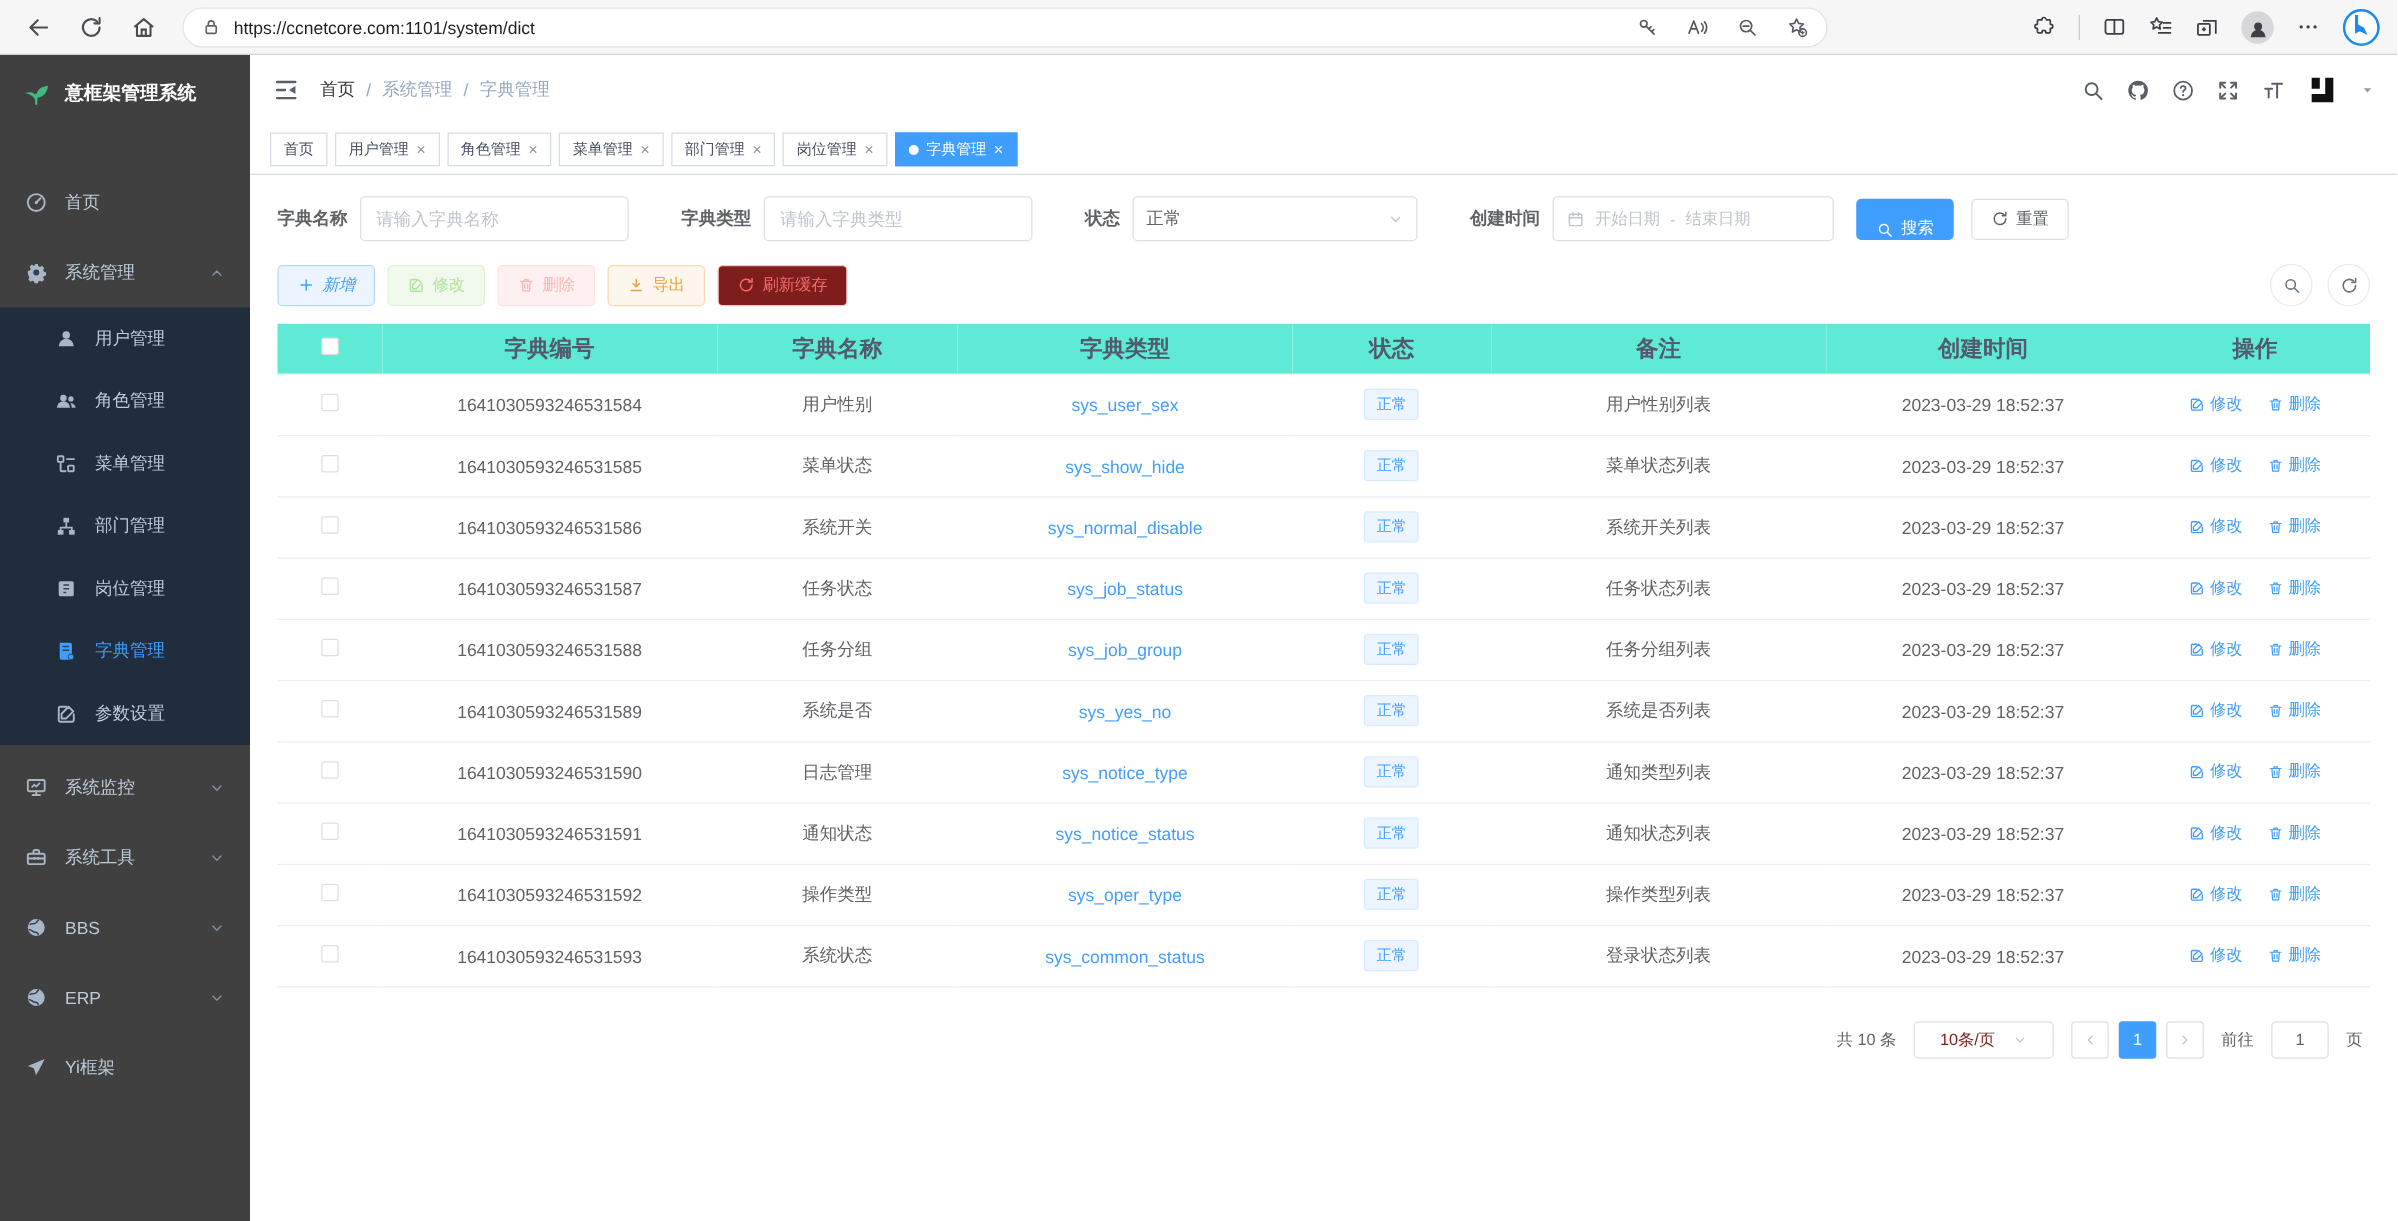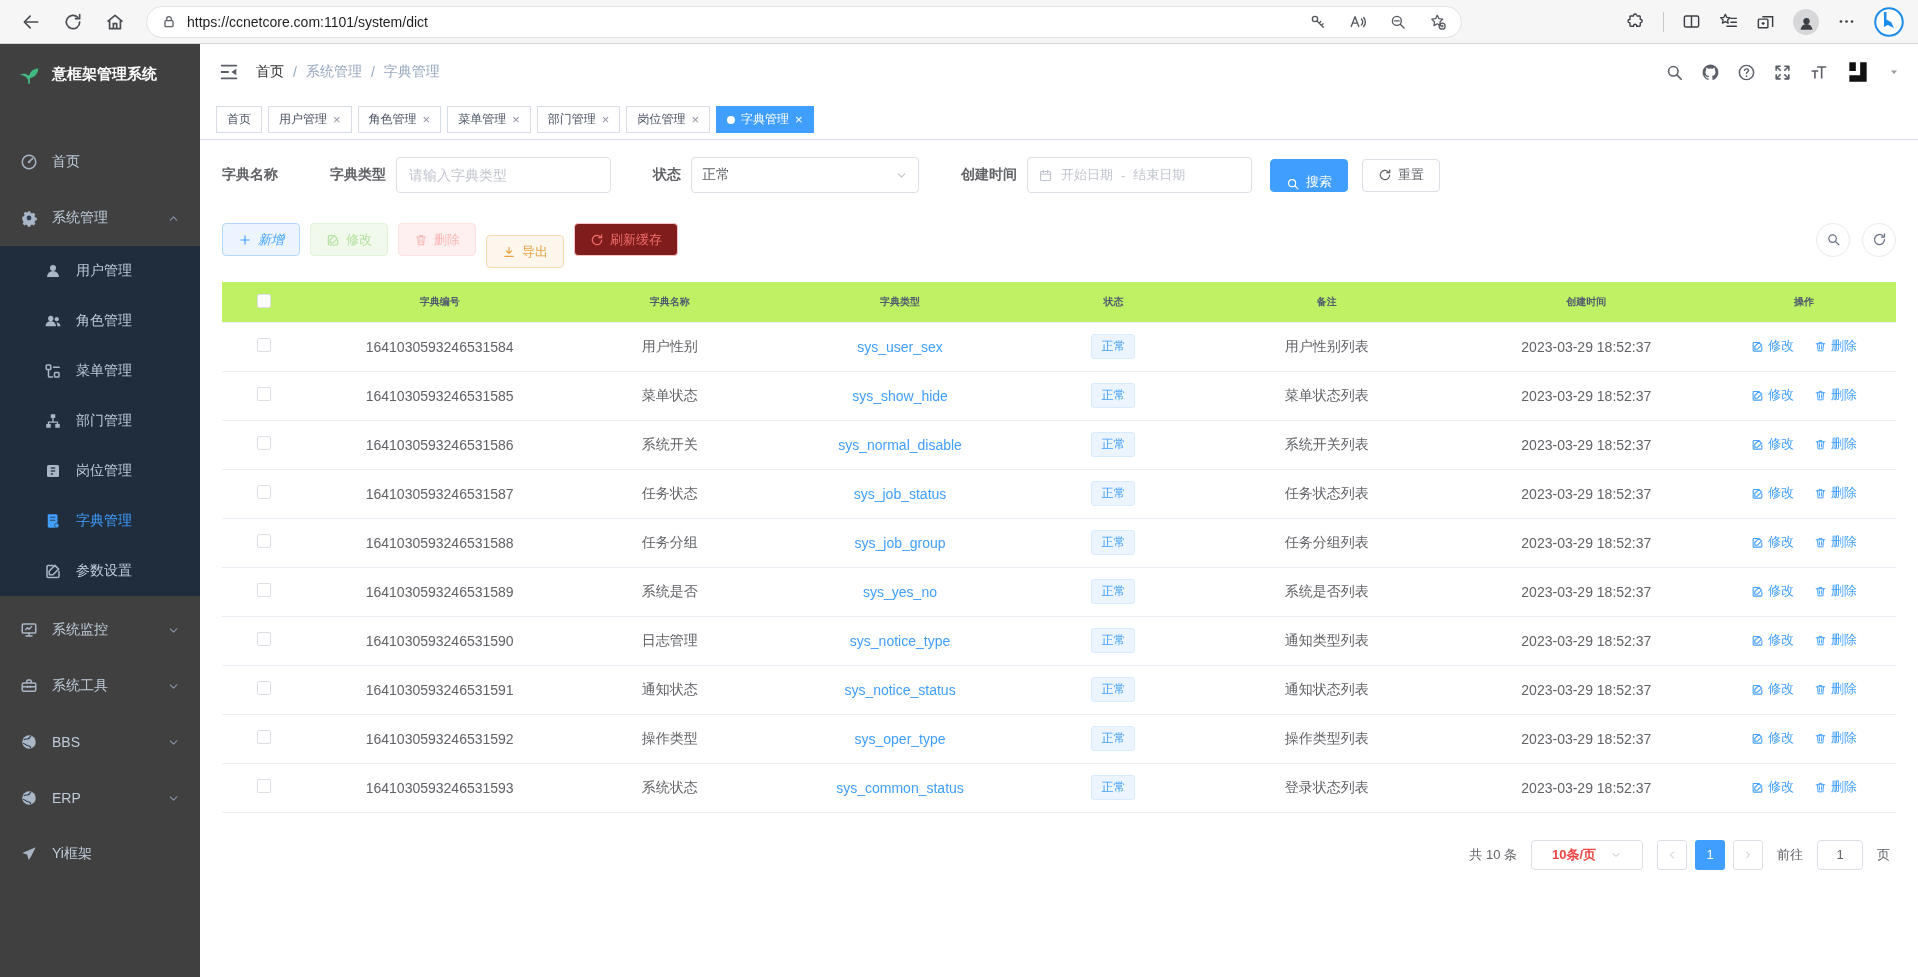--- a/index.html
+++ b/index.html
@@ -85,45 +85,45 @@
     padding:0 15px; font-size:13px; border:1px solid transparent; cursor:pointer;
     font-family:"Liberation Sans","DejaVu Sans",sans-serif; background:#fff; }
   .btn svg { width:14px; height:14px; }
   .btn-primary { background:#409EFF; border-color:#409EFF; color:#fff;align-items:flex-end; }
   .btn-plain { border-color:#dcdfe6; color:#606266; }
 
   .toolbar { display:flex; align-items:center; gap:10px; margin-bottom:14px; }
   .btn-add    { color:#409EFF; background:#ecf5ff; border-color:#b3d8ff;font-style:italic; }
   .btn-edit   { color:#b3e19d; background:#f0f9eb; border-color:#e1f3d8; cursor:not-allowed; }
   .btn-del    { color:#fab6b6; background:#fef0f0; border-color:#fde2e2; cursor:not-allowed; }
-  .btn-export { color:#e6a23c; background:#fdf6ec; border-color:#f5dab1;margin-top:24px; }
+  .btn-export { color:#e6a23c; background:#fdf6ec; border-color:#f5dab1; }
   .btn-cache  { color:#f56c6c; background:#7f1d1d; border-color:#fbc4c4; }
   .toolbar .tright { margin-left:auto; display:flex; gap:12px; }
   .circle-btn { width:34px; height:34px; border-radius:50%; border:1px solid #e8eaf0;
     display:flex; align-items:center; justify-content:center; color:#697180; background:#fff; cursor:pointer; }
   .circle-btn svg { width:15px; height:15px; }
 
   table.grid { width:100%; border-collapse:collapse; text-align:center; font-size:14px; color:#606266; }
-  .grid th { background:#bef264; color:#515a6e; font-weight:700; height:40px;
-    border-bottom:1px solid #ebeef5; font-size:10px; }
+  .grid th { background:#5eead4; color:#515a6e; font-weight:700; height:40px;
+    border-bottom:1px solid #ebeef5; font-size:18px; }
   .grid td { height:49px; border-bottom:1px solid #ebeef5; }
   .cb { width:14px; height:14px; border:1px solid #dcdfe6; border-radius:2px;
     background:#fff; display:inline-block; cursor:pointer; }
   a.typelink { color:#409EFF; text-decoration:none; cursor:pointer; }
   .badge { display:inline-block; background:#ecf5ff; border:1px solid #d9ecff; color:#409EFF;
     font-size:12px; padding:3px 9px; border-radius:3px; }
   .ops { white-space:nowrap; }
   .ops a { color:#409EFF; text-decoration:none; font-size:13px; margin:0 8px;
     display:inline-flex; align-items:center; gap:4px; cursor:pointer; }
   .ops svg { width:13px; height:13px; }
 
   .pagination { display:flex; align-items:center; justify-content:flex-end; gap:14px;
     margin-top:27px; font-size:13px; color:#606266; padding-right:6px; }
   .psel { width:112px; height:30px; border:1px solid #dcdfe6; border-radius:4px;
-    display:flex; align-items:center; justify-content:center; gap:14px; color:#ef4444; cursor:pointer;font-weight:bold; }
+    display:flex; align-items:center; justify-content:center; gap:14px; color:#7f1d1d; cursor:pointer; }
   .psel .chev { width:12px; height:12px; color:#c0c4cc; }
   .pnav { display:flex; align-items:center; gap:8px; }
   .pbtn { width:30px; height:30px; border:1px solid #dcdfe6; border-radius:3px; background:#fff;
     display:flex; align-items:center; justify-content:center; color:#c0c4cc; cursor:pointer; }
   .pbtn svg { width:12px; height:12px; }
   .pcur { width:30px; height:30px; border-radius:3px; background:#409EFF; color:#fff;
     display:flex; align-items:center; justify-content:center; font-size:13px; cursor:pointer; }
   .goto-input { width:46px; height:30px; border:1px solid #dcdfe6; border-radius:4px;
     text-align:center; font-size:13px; color:#606266; outline:none; }
 </style>
@@ -565,20 +565,21 @@
           <span>字典管理</span>
           <span class="x">×</span>
         </span>
     </div>
 
     <div class="content">
 
       <div class="filters">
         <div class="fitem">
           <span class="flabel">字典名称</span>
+          <input class="tinput" placeholder="请输入字典名称" style="">
         </div>
         <div class="fitem">
           <span class="flabel">字典类型</span>
           <input class="tinput" placeholder="请输入字典类型" style="">
         </div>
         <div class="fitem">
           <span class="flabel">状态</span>
           <div class="selbox">
             <span>正常</span>
             <svg class="chev">

